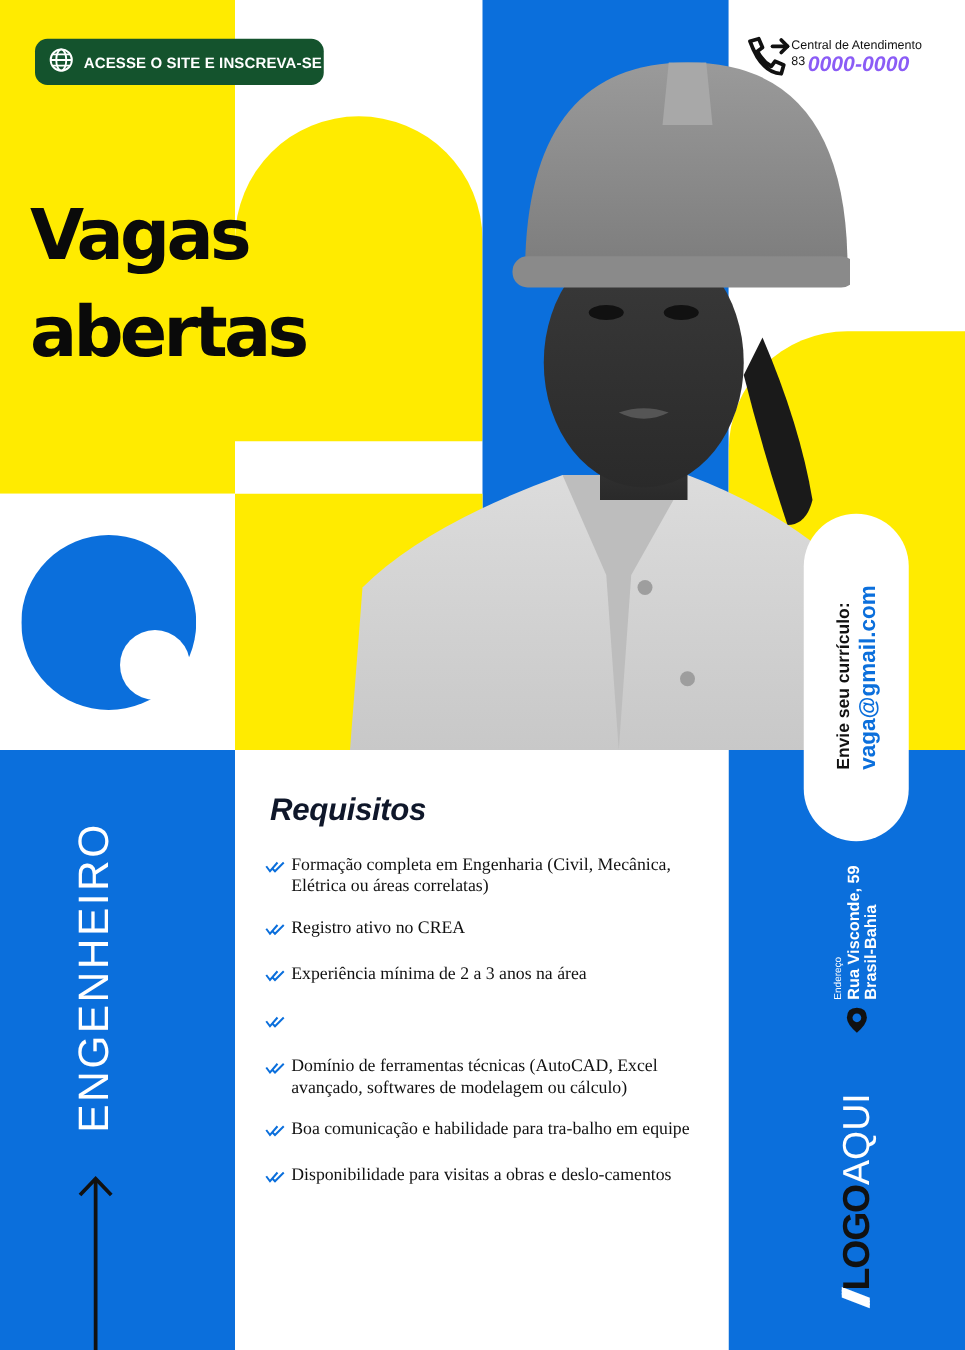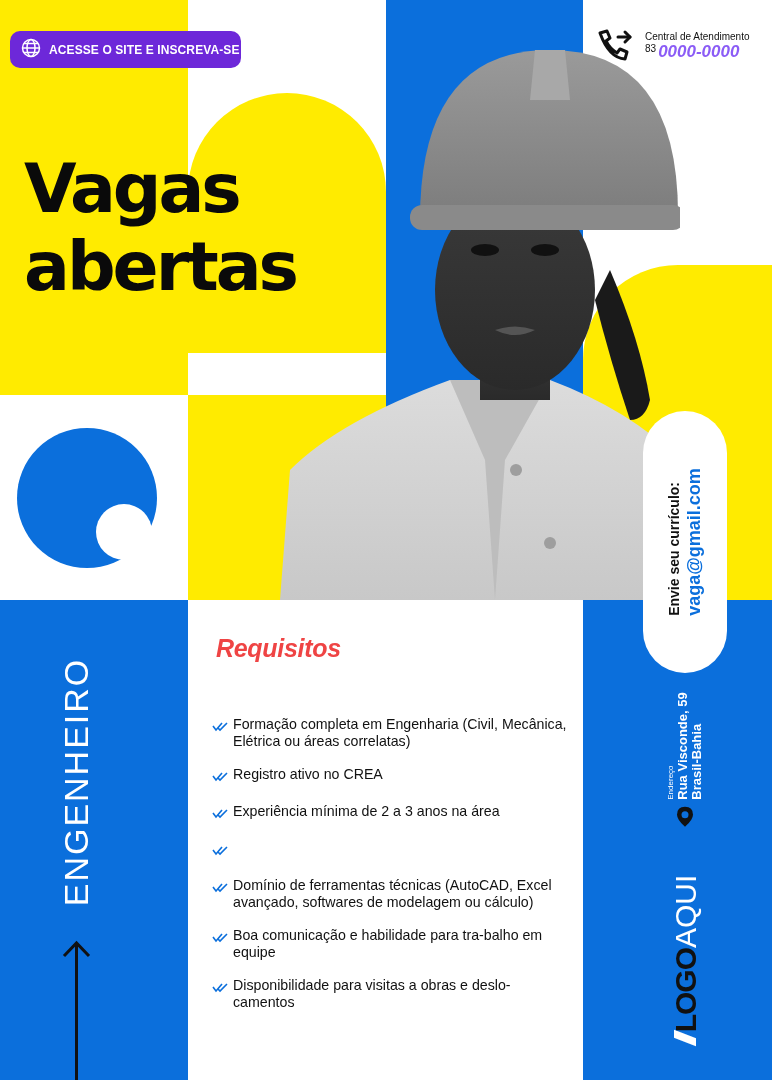--- a/index.html
+++ b/index.html
@@ -5,38 +5,38 @@
   * { margin: 0; padding: 0; box-sizing: border-box; }
   html, body { width: 772px; height: 1080px; overflow: hidden; background: #fff; }
   body { position: relative; font-family: "Liberation Sans", "DejaVu Sans", sans-serif; }
   .abs { position: absolute; }
   .blue { background: #0b6fdc; }
   .yellow { background: #ffeb00; }
   .white { background: #ffffff; }
 
   
   .site-btn {
-    position: absolute; left: 10px; top: 31px; width: 231px; height: 37px;
-    background: #6d28d9; border-radius: 10px; display: flex; align-items: center;
+    position: absolute; left: 28px; top: 31px; width: 231px; height: 37px;
+    background: #14532d; border-radius: 10px; display: flex; align-items: center;
     padding-left: 11px; color: #fff; font-weight: bold; font-size: 12px; letter-spacing: 0.1px;
   }
   .site-btn svg { margin-right: 8px; }
 
   
   .phone { position: absolute; left: 597px; top: 28px; display: flex; align-items: flex-start; }
-  .phone-text { margin-left: 12px; }
+  .phone-text { }
   .phone-label { font-size: 10px; color: #111; line-height: 13px; margin-top: 2px; }
   .phone-num { display: flex; align-items: baseline; line-height: 18px; }
   .phone-ddd { font-size: 10px; color: #111; margin-right: 2px; position: relative; top: -5px; }
   .phone-number { font-size: 17px; font-weight: bold; color: #8b5cf6; font-style: italic; }
 
   
   .headline {
     position: absolute; left: 24px; top: 150px; font-weight: 900;
-    font-family: "DejaVu Sans", sans-serif; color: #0a0a0a; font-size: 68px; line-height: 78px;
+    font-family: "DejaVu Sans", sans-serif; color: #0a0a0a; font-size: 56px; line-height: 78px;
     letter-spacing: -3px; font-weight: bold;
   }
 
   
   .figure { position: absolute; left: 280px; top: 40px; width: 400px; height: 560px; }
 
   
   .pill {
     position: absolute; left: 643px; top: 411px; width: 84px; height: 262px;
     background: #fff; border-radius: 42px;
@@ -51,23 +51,23 @@
   
   .vert-title {
     position: absolute; left: 76px; top: 782px; transform: translate(-50%,-50%) rotate(-90deg);
     color: #fff; font-size: 34px; letter-spacing: 2px; white-space: nowrap; font-weight: normal;
   }
   .arrow-line { position: absolute; left: 75px; top: 943px; width: 3px; height: 137px; background: #111; }
 
   
   .req-title {
     position: absolute; left: 216px; top: 634px; font-size: 25px; font-weight: bold;
-    font-style: italic; color: #ef4444; letter-spacing: -0.3px;
-  }
-  .req-list { position: absolute; left: 212px; top: 716px; width: 360px; list-style: none; }
+    font-style: italic; color: #0f172a; letter-spacing: -0.3px;
+  }
+  .req-list { position: absolute; left: 212px; top: 684px; width: 360px; list-style: none; font-family: Liberation Serif, serif; }
   .req-item { display: flex; align-items: flex-start; margin-bottom: 16px; }
   .req-icon { width: 18px; flex: 0 0 18px; margin-top: 3px; margin-right: 3px; }
   .req-text { font-size: 14.2px; line-height: 17px; color: #111; }
 
   
   .address {
     position: absolute; left: 685px; top: 760px; transform: translate(-50%,-50%) rotate(-90deg);
     display: flex; align-items: center; white-space: nowrap;
   }
   .addr-pin { margin-right: 10px; transform: rotate(90deg); }

